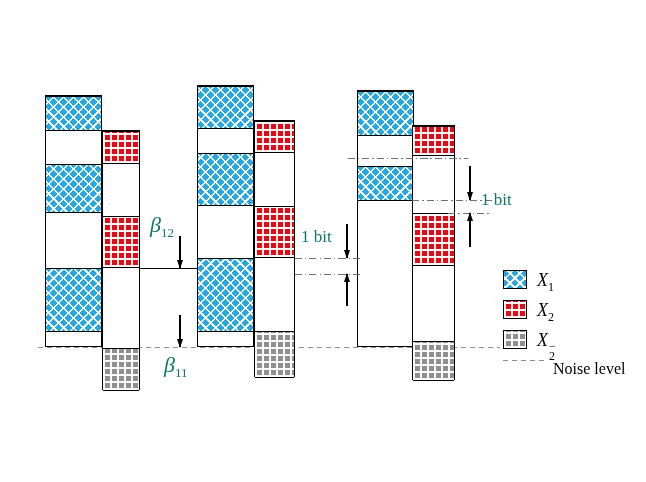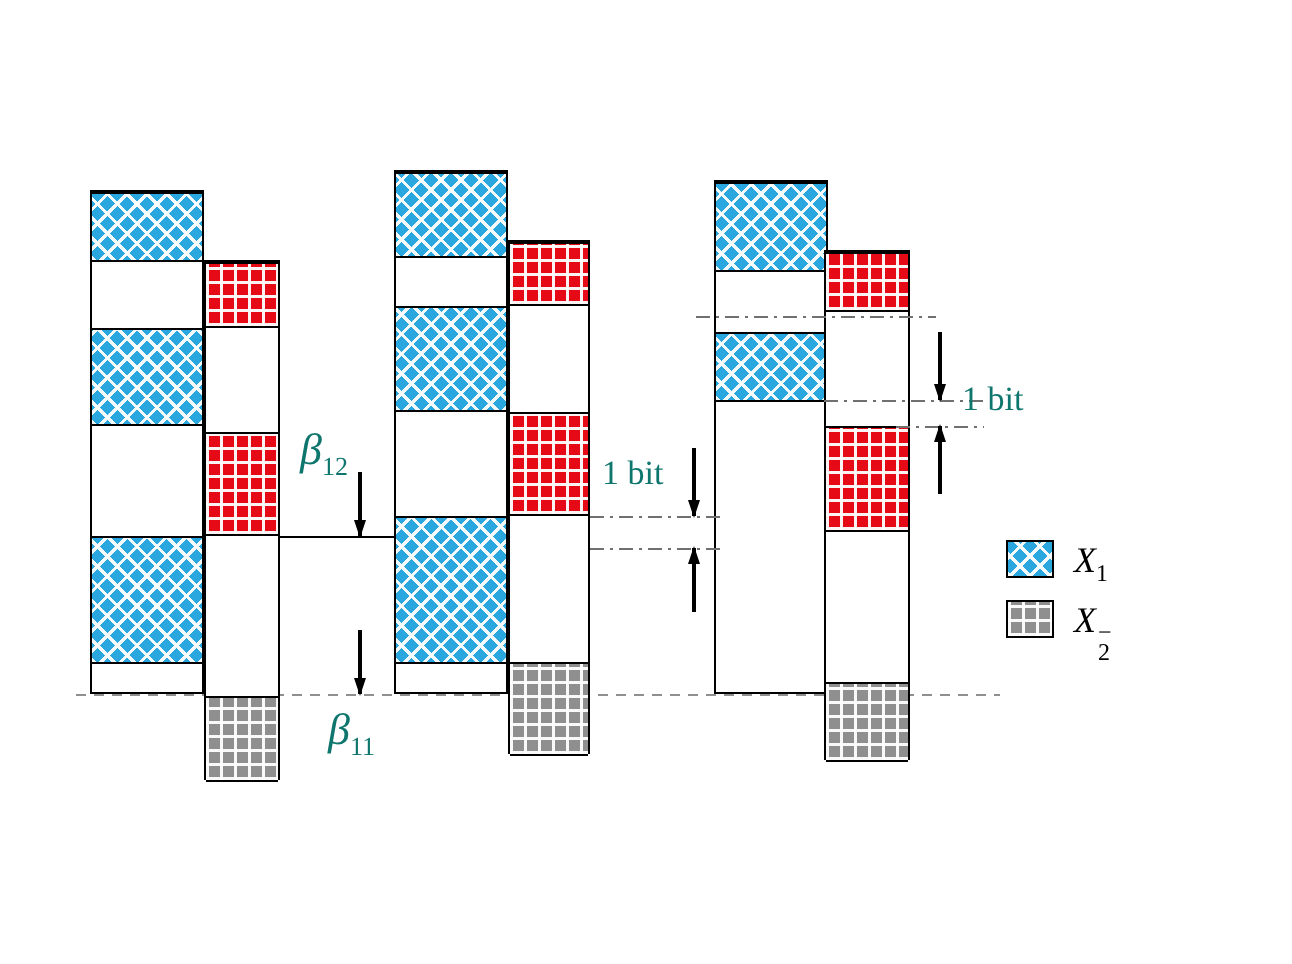--- a/index.html
+++ b/index.html
@@ -68,25 +68,33 @@
   <span class="mlabel" id="onebit-mid-label" style="left:301px;top:227px;">1 bit</span>
 
   <span class="mlabel" id="onebit-right-label" style="left:481px;top:190px;">1 bit</span>
 
   <div id="legend">
     <div class="lrow">
       <span class="swatch pat-x1"></span>
       <span class="llabel"><i>X</i><sub>1</sub></span>
     </div>
     <div class="lrow">
+      <span class="swatch pat-x2"></span>
+      <span class="llabel"><i>X</i><sub>2</sub></span>
+    </div>
+    <div class="lrow">
       <span class="swatch pat-x2neg"></span>
       <span class="llabel"><i>X</i><span class="supsub">
             <span>−</span>
             <span>2</span>
           </span></span>
+    </div>
+    <div class="lrow noise">
+      <span class="legend-dash"></span>
+      <span class="llabel">Noise level</span>
     </div>
   </div>
 
 <div class="bar" style="left: 45px; top: 95px; width: 57px; height: 252px;">
       <div class="seg pat-x1" style="top: 0px; height: 35px;"></div>
       <div class="seg pat-x1" style="top: 68px; height: 49px;"></div>
       <div class="seg pat-x1" style="top: 172px; height: 64px;"></div>
     </div>
     <div class="bar" style="left: 102px; top: 130px; width: 38px; height: 260px;">
       <div class="seg pat-x2" style="top: 0px; height: 33px;"></div>

